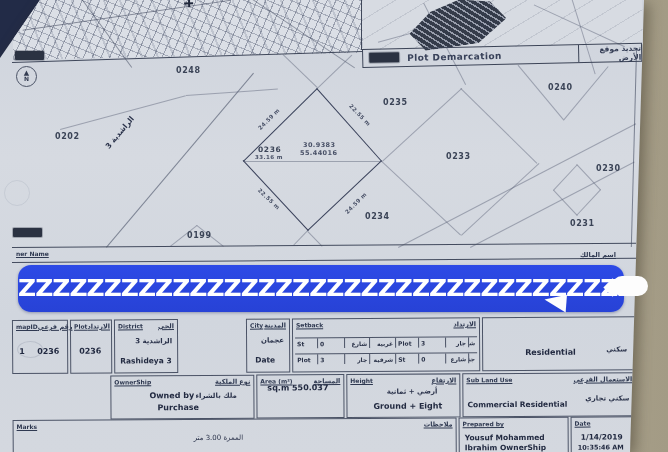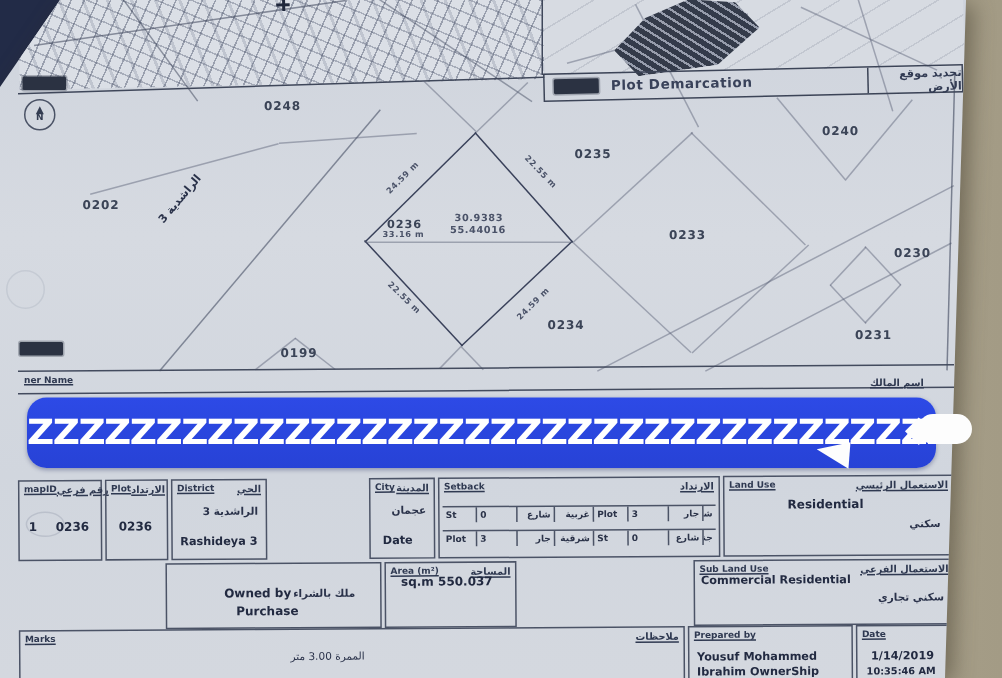--- a/index.html
+++ b/index.html
@@ -223,50 +223,58 @@
         <span style="width:20px" class="ar">جار</span>
         <span style="width:21px" class="ar">شرقية</span>
         <span style="width:18px">St</span>
         <span style="width:22px">0</span>
         <span style="width:18px" class="ar">شارع</span>
         <span style="flex:1" class="ar">جنوبية</span>
       </div>
     </div>
 
     <div class="cell" style="left:482px;top:320px;width:152px;height:52px">
-      <div class="hrow">
-            <span class="hdr">Land Use</span>
-            <span class="hdr-ar">الاستعمال الرئيسي</span>
-          </div>
-      <span class="val abs" style="left:42px;top:14px">Residential</span>
+      <span class="val abs" style="left:42px;top:30px">Residential</span>
       <span class="val-ar abs" style="right:8px;top:28px">سكني</span>
     </div>
 
 
     <div class="cell" style="left:110px;top:376px;width:142px;height:42px">
+      <div class="hrow">
+            <span class="hdr">OwnerShip</span>
+            <span class="hdr-ar">نوع الملكية</span>
+          </div>
       <span class="val abs" style="left:38px;top:15px">Owned by</span>
       <span class="val-ar abs" style="left:84px;top:16px">ملك بالشراء</span>
       <span class="val abs" style="left:46px;top:27px">Purchase</span>
     </div>
 
     <div class="cell" style="left:256px;top:376px;width:86px;height:42px">
       <div class="hrow">
             <span class="hdr">Area (m²)</span>
             <span class="hdr-ar">المساحة</span>
           </div>
       <span class="val abs" style="left:10px;top:8px">sq.m  550.037</span>
     </div>
 
+    <div class="cell" style="left:346px;top:376px;width:112px;height:42px">
+      <div class="hrow">
+            <span class="hdr">Height</span>
+            <span class="hdr-ar">الارتفاع</span>
+          </div>
+      <span class="val-ar abs" style="right:22px;top:13px">أرضي + ثمانية</span>
+      <span class="val abs" style="left:26px;top:27px">Ground + Eight</span>
+    </div>
 
     <div class="cell" style="left:462px;top:376px;width:172px;height:42px">
       <div class="hrow">
             <span class="hdr">Sub Land Use</span>
             <span class="hdr-ar">الاستعمال الفرعي</span>
           </div>
-      <span class="val abs" style="left:4px;top:8px;font-size:7.5px">Commercial Residential</span>
+      <span class="val abs" style="left:4px;top:26px;font-size:7.5px">Commercial Residential</span>
       <span class="val-ar abs" style="right:6px;top:21px">سكني تجاري</span>
     </div>
 
     <div class="cell" style="left:12px;top:420px;width:442px;height:40px">
       <div class="hrow">
             <span class="hdr">Marks</span>
             <span class="hdr-ar">ملاحظات</span>
           </div>
       <span class="val-ar abs" style="left:180px;top:14px;font-weight:400">الممرة 3.00 متر</span>
     </div>

